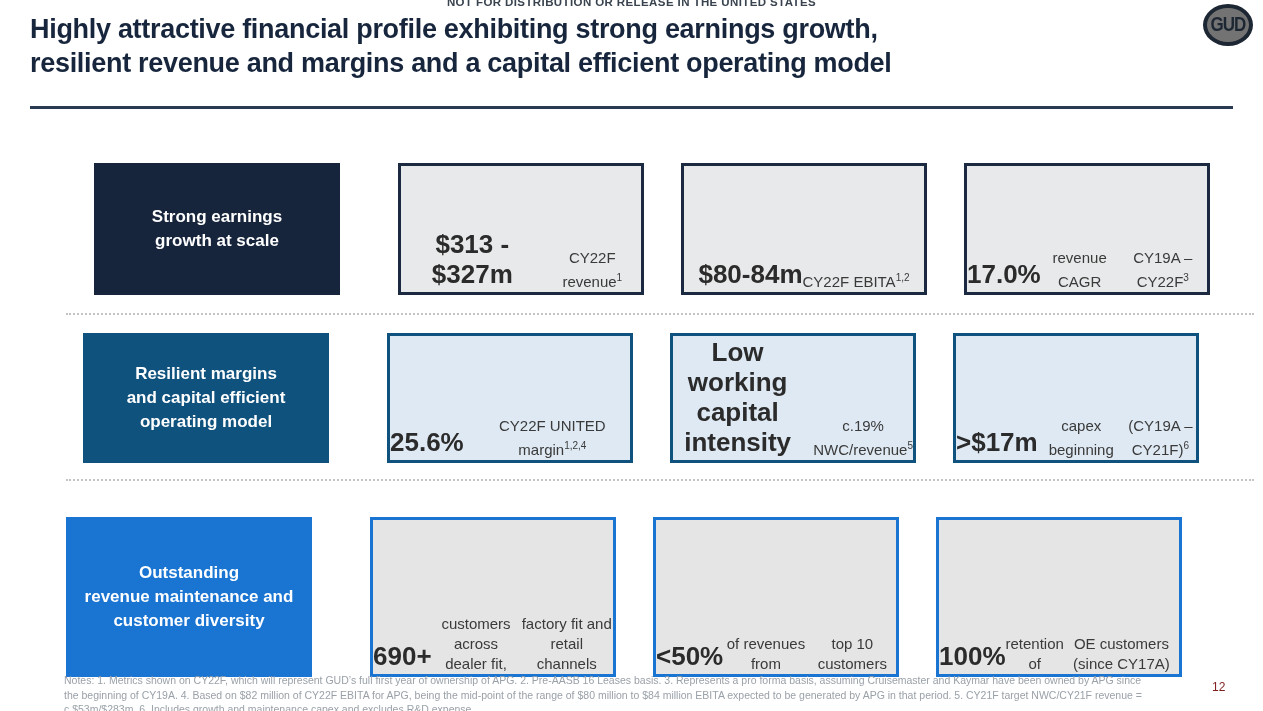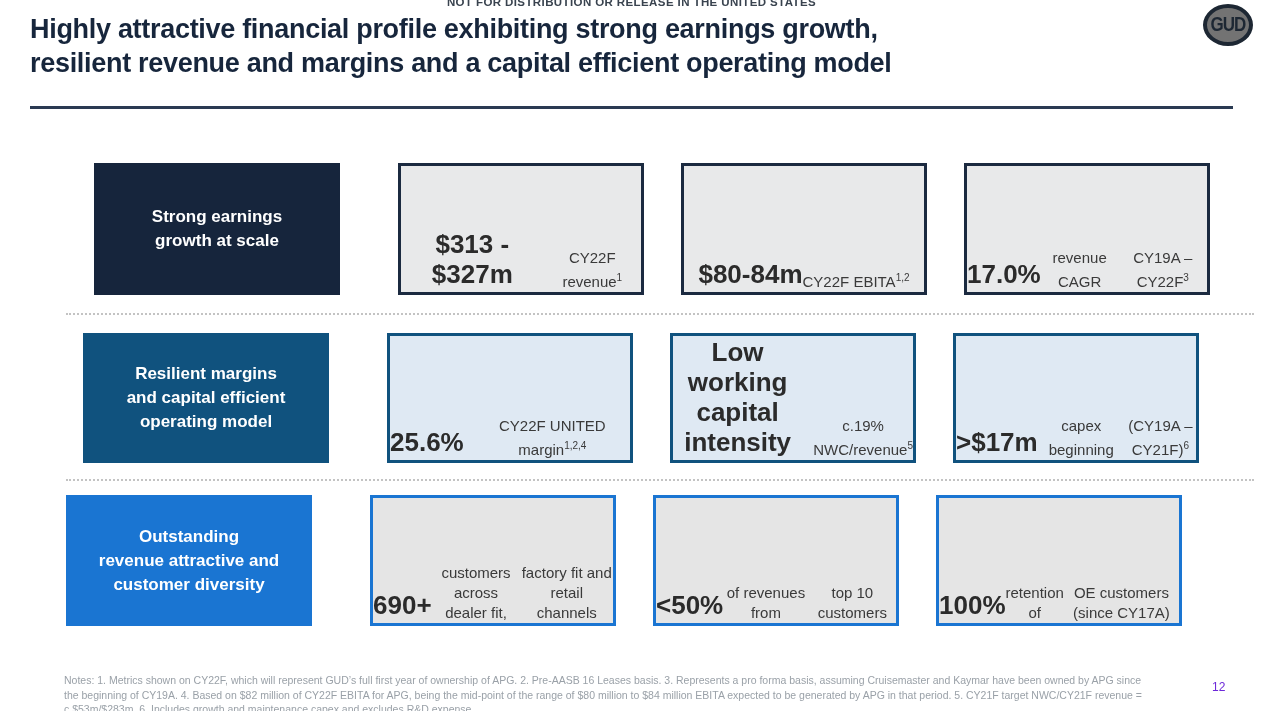--- a/index.html
+++ b/index.html
@@ -29,21 +29,21 @@
     font-size:27px;line-height:34px;font-weight:bold;color:#17263c;
     letter-spacing:-0.3px;
   }
   .title-rule{
     position:absolute;left:30px;right:30px;top:106px;height:3px;background:#2a3a52;
   }
   
   .row{position:absolute;left:66px;display:flex;height:132px;}
   .row1{top:163px;}
   .row2{top:333px;height:130px;padding-left:17px;}
-  .row3{top:495px;height:131px;border-radius:30px;}
+  .row3{top:517px;height:160px;border-radius:30px;}
   .label-box{
     width:246px;display:flex;flex-direction:column;justify-content:center;
     text-align:center;color:#ffffff;font-weight:bold;font-size:17px;line-height:24px;
     margin-right:58px;box-sizing:border-box;padding:0 14px;
   }
   .label-navy{background:#16253c;margin-left:28px;}
   .label-blue-mid{background:#10527e;}
   .label-blue-bright{background:#1a75d2;}
   .value-box{
     width:246px;margin-right:37px;box-sizing:border-box;
@@ -66,21 +66,21 @@
     border-top:2px dotted #c3c3c3;
   }
   .dot1{top:313px;}
   .dot2{top:479px;}
   
   .notes{
     position:absolute;left:64px;top:673px;width:1094px;
     font-size:10.5px;line-height:14.5px;color:#9aa1a8;
   }
   .page-num{
-    position:absolute;left:1212px;top:680px;font-size:12px;color:#6d28d9;
+    position:absolute;left:1212px;top:680px;font-size:12px;color:#7f1d1d;
   }
 </style>
 </head>
 <body>
 
 <div class="disclaimer">NOT FOR DISTRIBUTION OR RELEASE IN THE UNITED STATES</div>
 
 <div class="logo">
   <span>GUD</span>
 </div>
@@ -132,21 +132,21 @@
     <div class="sub"><span>capex beginning</span><sup></sup></div>
     <div class="sub"><span>(CY19A – CY21F)</span><sup>6</sup></div>
   </div>
 </div>
 
 <div class="dotted dot2"></div>
 
 <div class="row row3">
   <div class="label-box label-blue-bright">
     <div>Outstanding</div>
-    <div>revenue attractive and</div>
+    <div>revenue maintenance and</div>
     <div>customer diversity</div>
   </div>
   <div class="value-box vb-row3">
     <div class="value">690+</div>
     <div class="sub"><span>customers across dealer fit,</span></div>
     <div class="sub"><span>factory fit and retail channels</span></div>
   </div>
   <div class="value-box vb-row3">
     <div class="value">&lt;50%</div>
     <div class="sub"><span>of revenues from</span></div>

